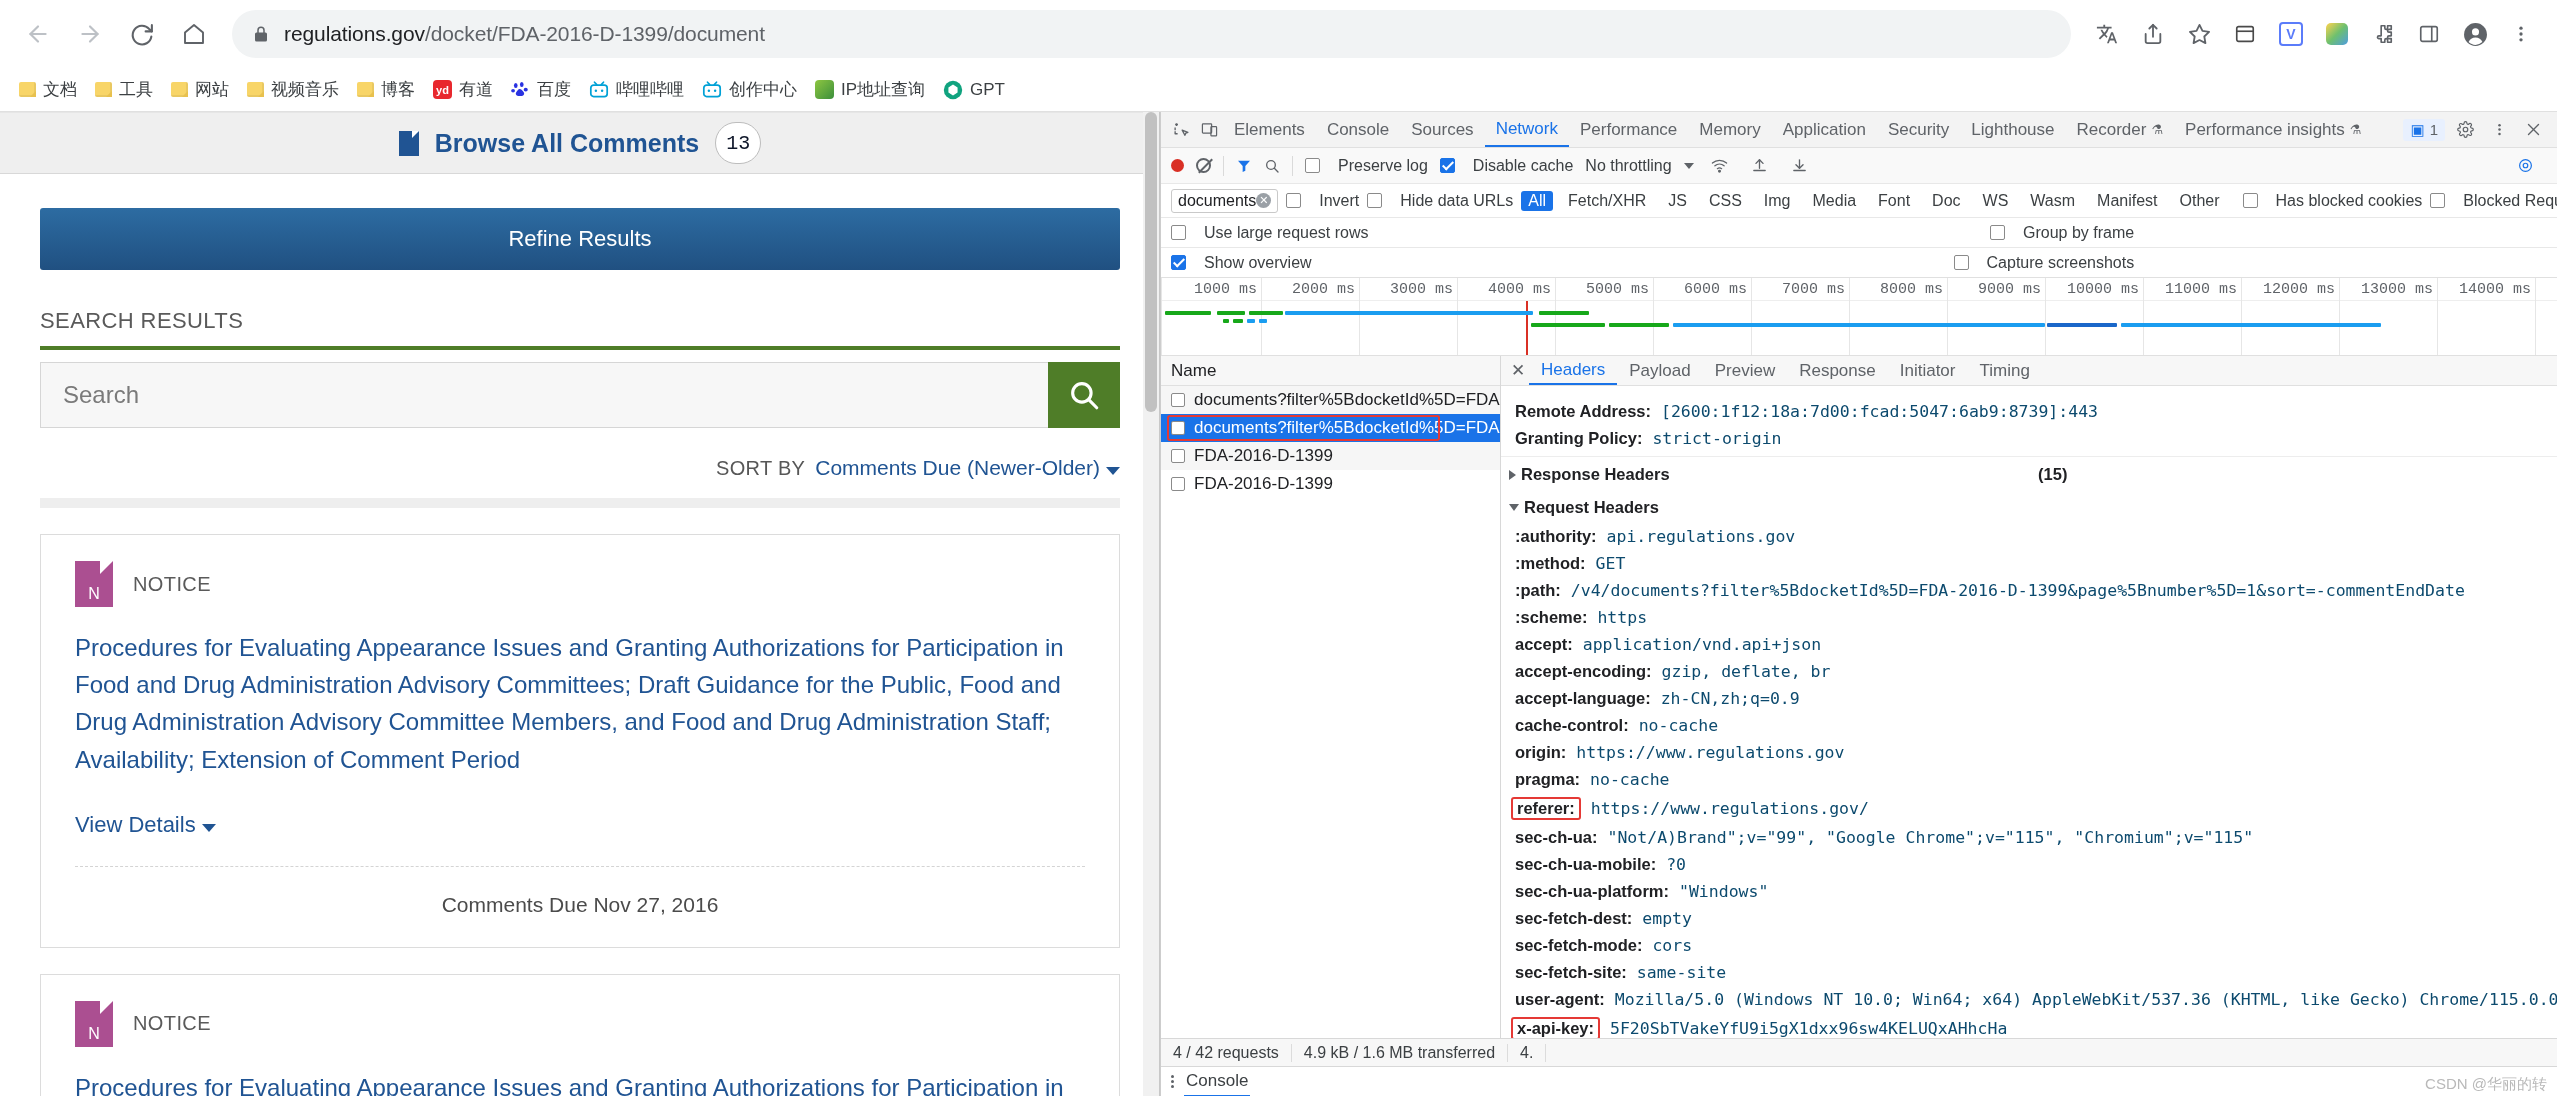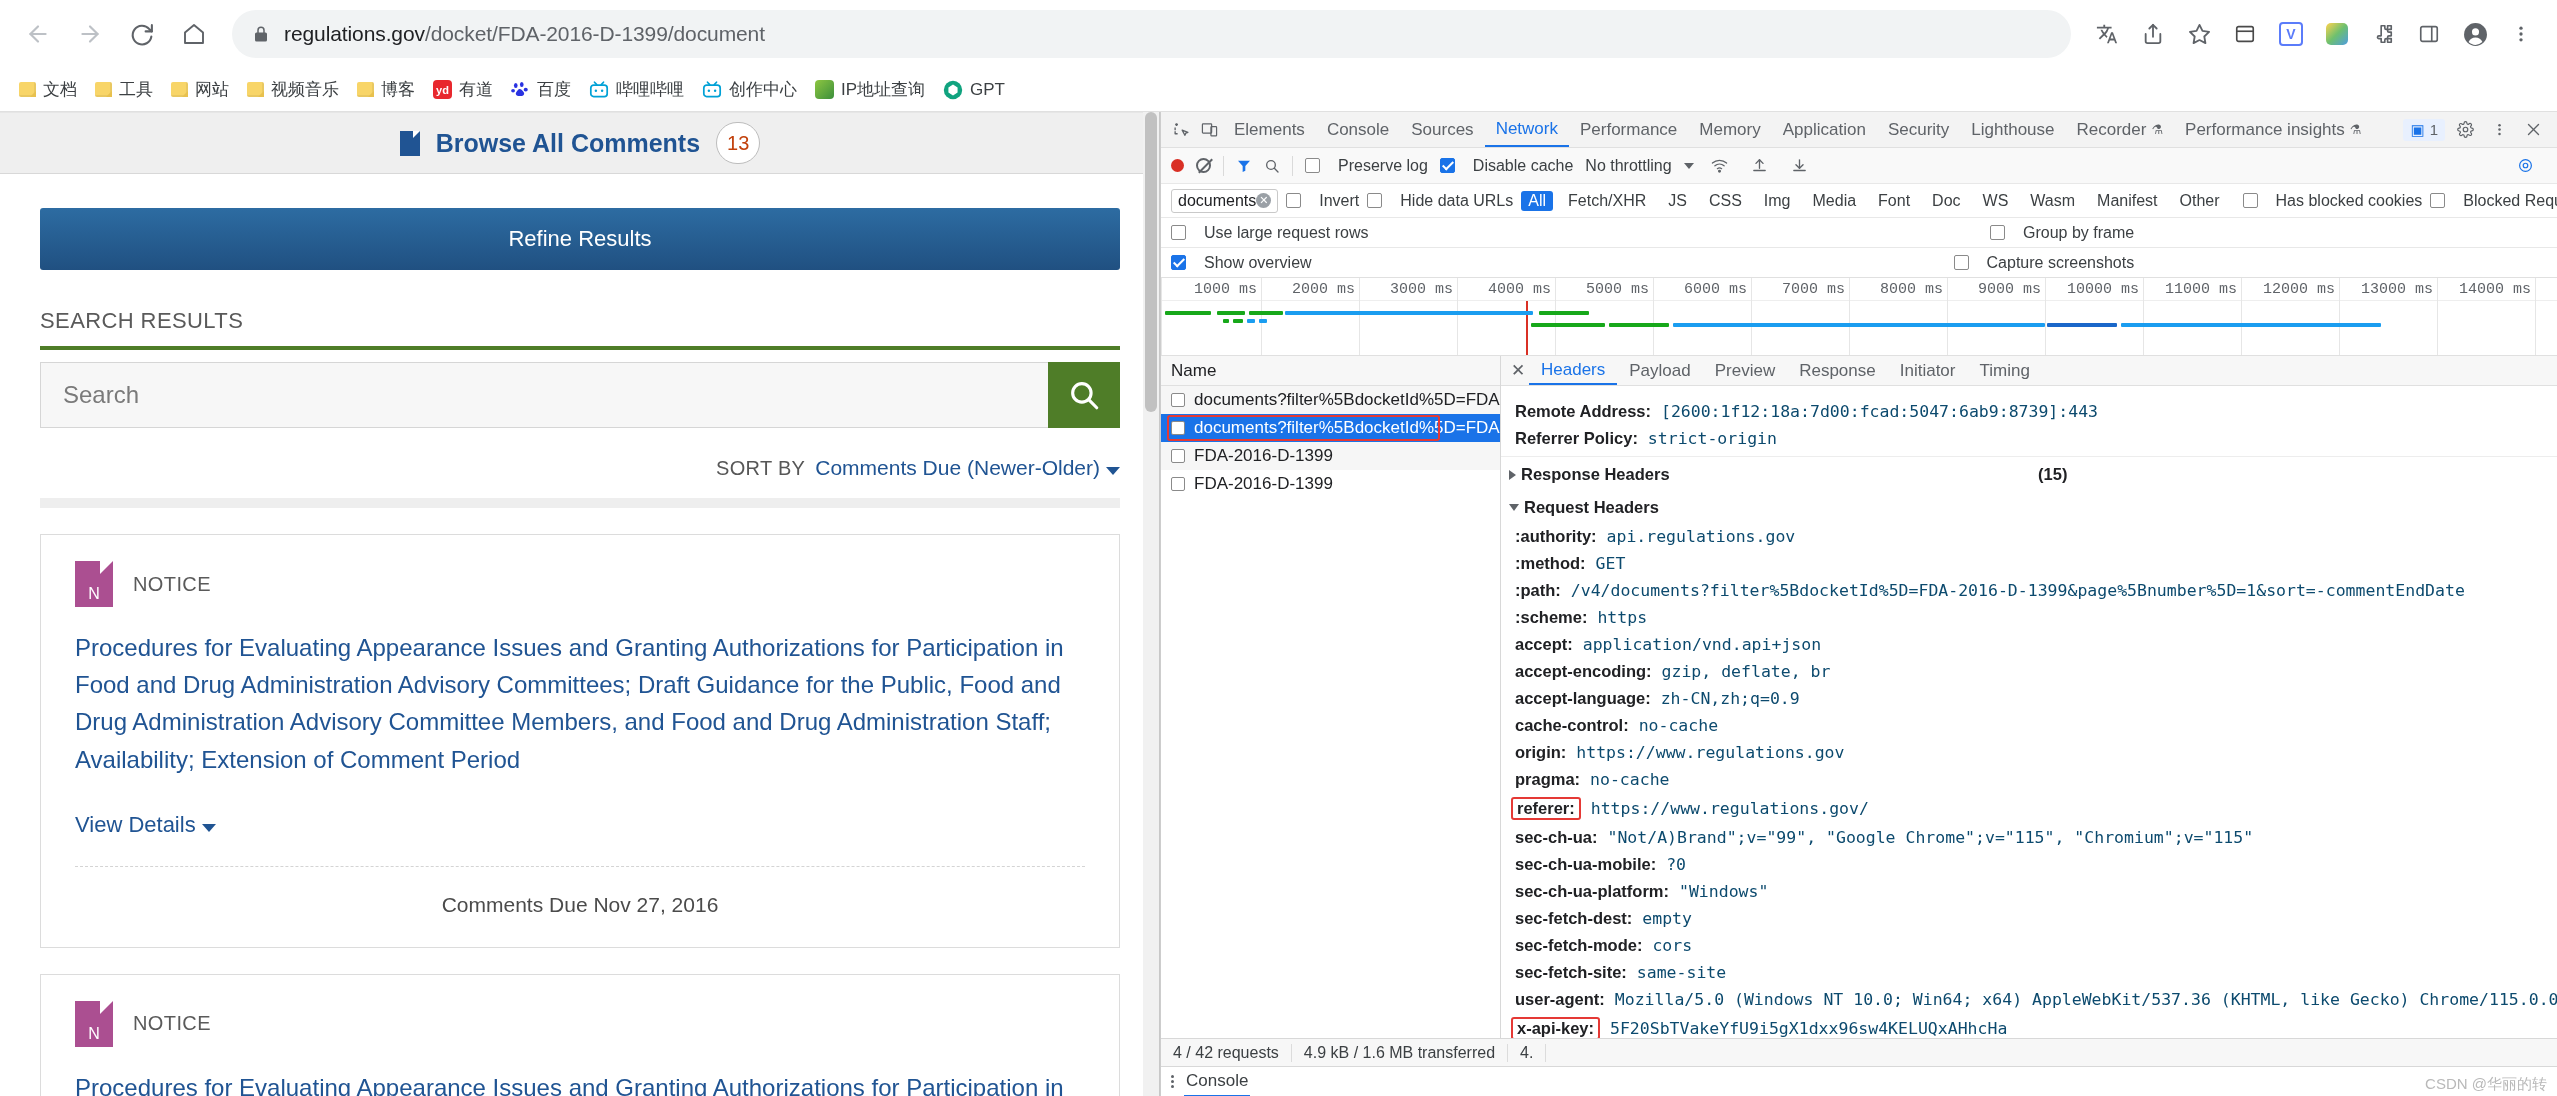--- a/index.html
+++ b/index.html
@@ -82,21 +82,21 @@
     width:20px; height:25px; background:#205493; position:relative; flex:none;
   }
   .doc-ico:after{
     content:''; position:absolute; right:0; top:0;
     border-width: 7px 7px 0 0; border-style:solid; border-color:#fff transparent transparent transparent;
   }
   .browse-label{ font-size:25px; color:#205493; font-weight:bold; }
   .count-badge{
     min-width:42px; height:42px; border-radius:21px; border:1px solid #bdbdbd;
     background:#fff; display:flex;align-items:center;justify-content:center;
-    font-size:20px; color:#c2410c; padding:0 10px;
+    font-size:20px; color:#0f172a; padding:0 10px;font-family:Liberation Mono, monospace;
   }
 
   .content{ padding: 34px 40px 0 40px; }
   .refine-btn{
     width:100%; height:62px; border-radius:3px; color:#fff; font-size:22px;
     display:flex; align-items:center; justify-content:center; cursor:pointer;
     background: linear-gradient(180deg,#2d6ca2 0%,#205081 100%);
   }
   .sr-title{ font-size:22px; color:#5a5a5a; letter-spacing:.4px; margin: 38px 0 12px; }
   .green-rule{ height:4px; background:#4f7d28; }
@@ -816,21 +816,21 @@
             <span class="dtab">Response</span>
             <span class="dtab">Initiator</span>
             <span class="dtab">Timing</span>
           </div>
 
           <div class="hdr-scroll">
             <div class="hline" style="padding-top:10px;">
               <span class="hk">Remote Address:</span>&nbsp;<span class="hv">[2600:1f12:18a:7d00:fcad:5047:6ab9:8739]:443</span>
             </div>
             <div class="hline">
-              <span class="hk">Referrer Policy:</span>&nbsp;<span class="hv">strict-origin</span>
+              <span class="hk">Granting Policy:</span>&nbsp;<span class="hv">strict-origin</span>
             </div>
 
             <div class="sect">
               <i class="tri closed"></i>
               <span>Response Headers</span>
               <span class="count15" style="margin-right:46%;">(15)</span>
             </div>
 
             <div class="sect" style="border-top:none;margin-top:0;">
               <i class="tri open"></i>

